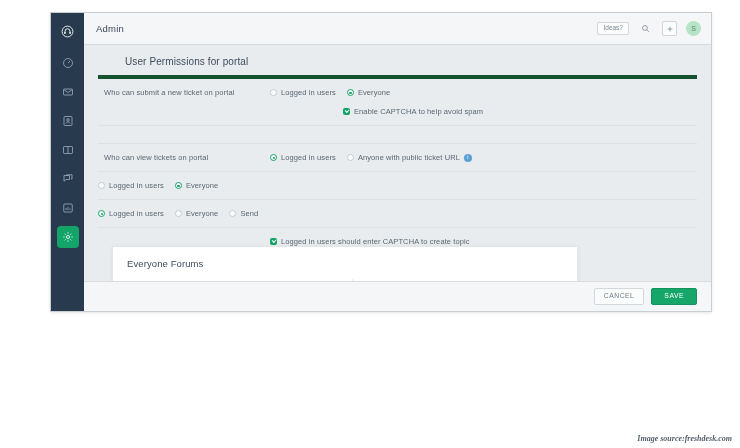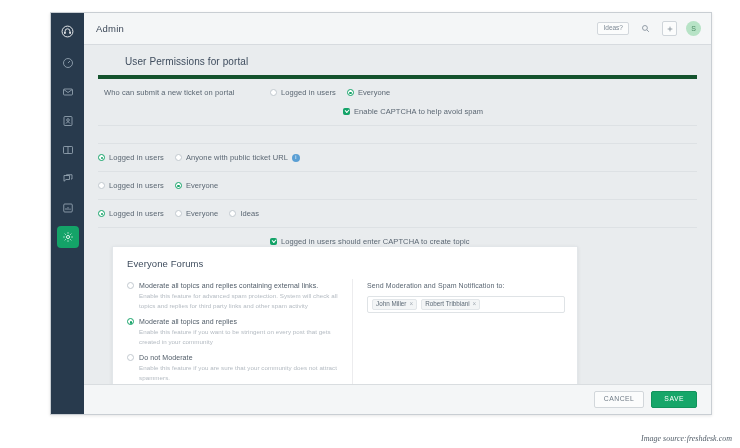--- a/index.html
+++ b/index.html
@@ -13,21 +13,21 @@
   #stage {
     position: relative;
     width: 740px; height: 448px;
     background: #ffffff;
   }
 
   
   #app-window {
     position: absolute;
     left: 50px; top: 12px;
-    width: 662px; height: 403px;
+    width: 662px; height: 300px;
     background: #e9ecee;
     border: 1px solid #c9ced3;
     display: flex;
     overflow: hidden;
     box-shadow: 0 1px 3px rgba(0,0,0,0.10);
   }
 
   
   #rail {
     width: 33px;
@@ -330,20 +330,21 @@
   }
 
   
   #caption {
     position: absolute;
     right: 8px; bottom: 5px;
     font-size: 8px;
     font-style: italic;
     color: #55606b;
     font-family: "Liberation Serif", serif;
+    font-weight: bold;
   }
 </style>
 </head>
 <body>
 
 <div id="stage">
 
   <div id="app-window">
 
     <div id="rail">
@@ -456,20 +457,21 @@
                 </div>
               </div>
             </div>
           </div>
 
           <div class="prow">
             <div class="plabel"></div>
           </div>
 
           <div class="prow">
+            <div class="plabel">Who can view tickets on portal</div>
             <div class="pbody">
               <div class="opt-line">
                 <div class="opt">
                   <span class="radio on"></span>
                   <span>Logged in users</span>
                 </div>
                 <div class="opt">
                   <span class="radio"></span>
                   <span>Anyone with public ticket URL</span>
                   <span class="info-i">i</span>
@@ -499,21 +501,21 @@
                 <div class="opt">
                   <span class="radio on"></span>
                   <span>Logged in users</span>
                 </div>
                 <div class="opt">
                   <span class="radio"></span>
                   <span>Everyone</span>
                 </div>
                 <div class="opt">
                   <span class="radio"></span>
-                  <span>Ideas</span>
+                  <span>Send</span>
                 </div>
               </div>
             </div>
           </div>
 
           <div class="prow no-border">
             <div class="plabel"></div>
             <div class="pbody">
               <div class="opt-line">
                 <div class="opt">

